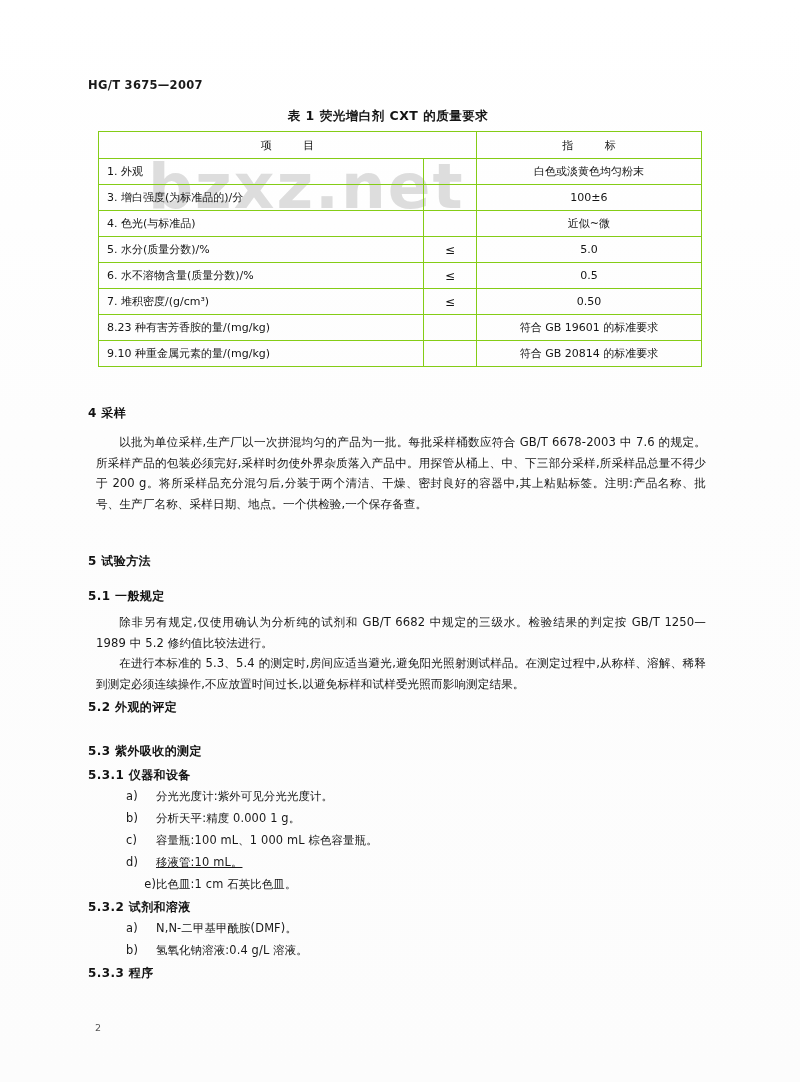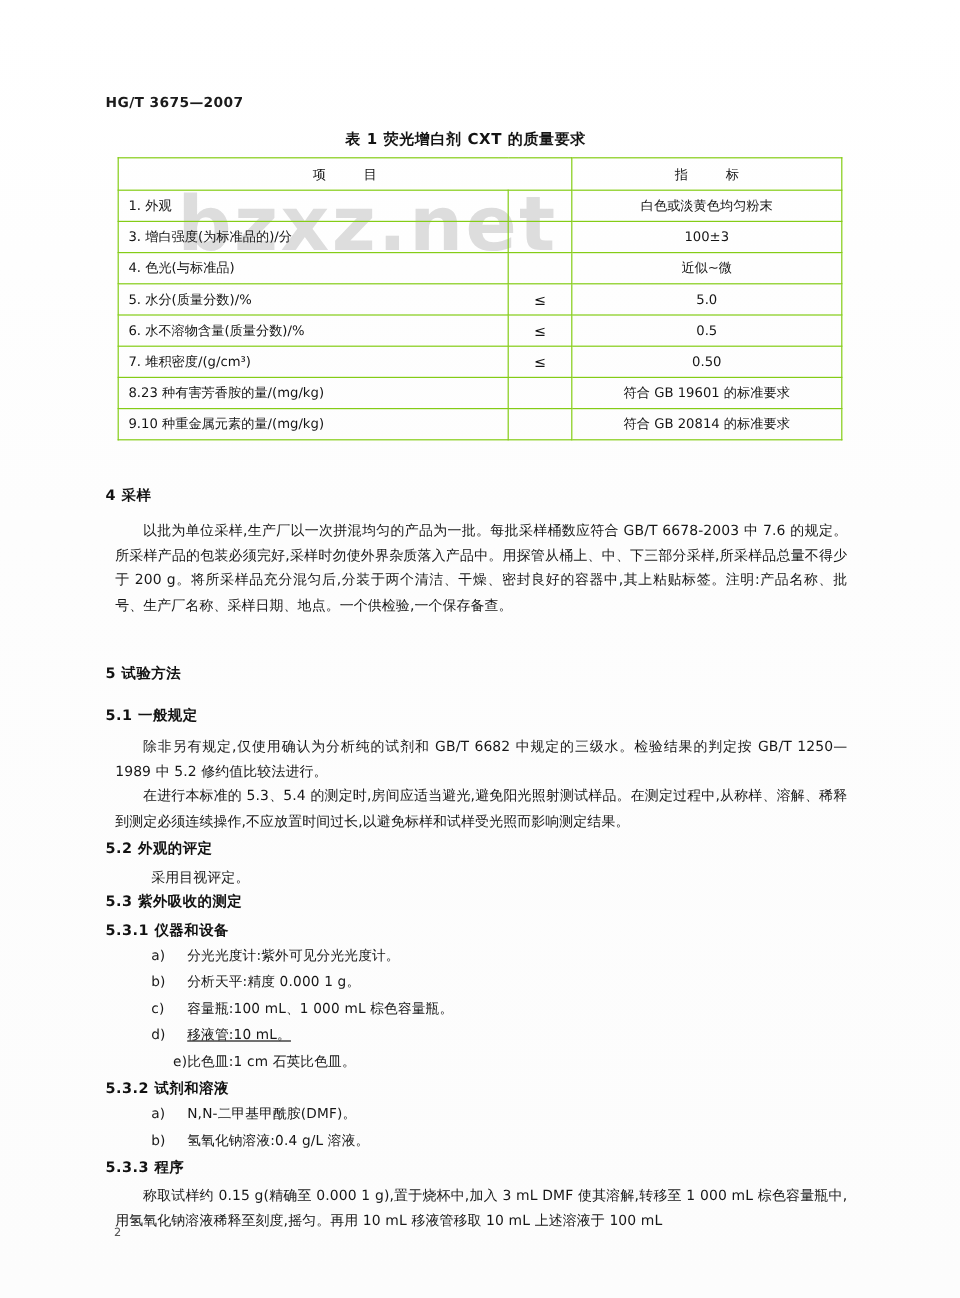--- a/index.html
+++ b/index.html
@@ -157,21 +157,21 @@
     </thead>
     <tbody>
       <tr>
         <td class="col-item">1. 外观</td>
         <td class="col-op op"></td>
         <td class="col-val">白色或淡黄色均匀粉末</td>
       </tr>
       <tr>
         <td class="col-item">3. 增白强度(为标准品的)/分</td>
         <td class="col-op op"></td>
-        <td class="col-val">100±3</td>
+        <td class="col-val">100±6</td>
       </tr>
       <tr>
         <td class="col-item">4. 色光(与标准品)</td>
         <td class="col-op op"></td>
         <td class="col-val">近似~微</td>
       </tr>
       <tr>
         <td class="col-item">5. 水分(质量分数)/%</td>
         <td class="col-op op">≤</td>
         <td class="col-val">5.0</td>
@@ -206,21 +206,20 @@
   <div class="sec-h" style="left:88px; top:553px;">5  试验方法</div>
 
   <div class="sec-h" style="left:88px; top:588px;">5.1  一般规定</div>
 
   <div class="para" style="left:96px; top:612px; width:610px; text-indent:2em;">除非另有规定,仅使用确认为分析纯的试剂和 GB/T 6682 中规定的三级水。检验结果的判定按 GB/T 1250—1989 中 5.2 修约值比较法进行。</div>
 
   <div class="para" style="left:96px; top:653px; width:610px; text-indent:2em;">在进行本标准的 5.3、5.4 的测定时,房间应适当避光,避免阳光照射测试样品。在测定过程中,从称样、溶解、稀释到测定必须连续操作,不应放置时间过长,以避免标样和试样受光照而影响测定结果。</div>
 
   <div class="sec-h" style="left:88px; top:699px;">5.2  外观的评定</div>
 
-  <div class="para" style="left:126px; top:721px; width:560px;">采用目视评定。</div>
 
   <div class="sec-h" style="left:88px; top:743px;">5.3  紫外吸收的测定</div>
 
   <div class="sec-h" style="left:88px; top:767px;">5.3.1  仪器和设备</div>
 
   <div class="listitem" style="left:126px; top:789px;">
     <span class="marker">a)</span><span>分光光度计:紫外可见分光光度计。</span>
   </div>
   <div class="listitem" style="left:126px; top:811px;">
     <span class="marker">b)</span><span>分析天平:精度 0.000 1 g。</span>
@@ -239,16 +238,15 @@
 
   <div class="listitem" style="left:126px; top:921px;">
     <span class="marker">a)</span><span>N,N-二甲基甲酰胺(DMF)。</span>
   </div>
   <div class="listitem" style="left:126px; top:943px;">
     <span class="marker">b)</span><span>氢氧化钠溶液:0.4 g/L 溶液。</span>
   </div>
 
   <div class="sec-h" style="left:88px; top:965px;">5.3.3  程序</div>
 
-  <div class="para" style="left:96px; top:986px; width:610px; text-indent:2em;">称取试样约 0.15 g(精确至 0.000 1 g),置于烧杯中,加入 3 mL DMF 使其溶解,转移至 1 000 mL 棕色容量瓶中,用氢氧化钠溶液稀释至刻度,摇匀。再用 10 mL 移液管移取 10 mL 上述溶液于 100 mL</div>
 
   <div class="page-num">2</div>
 </div>
 
 </body></html>

